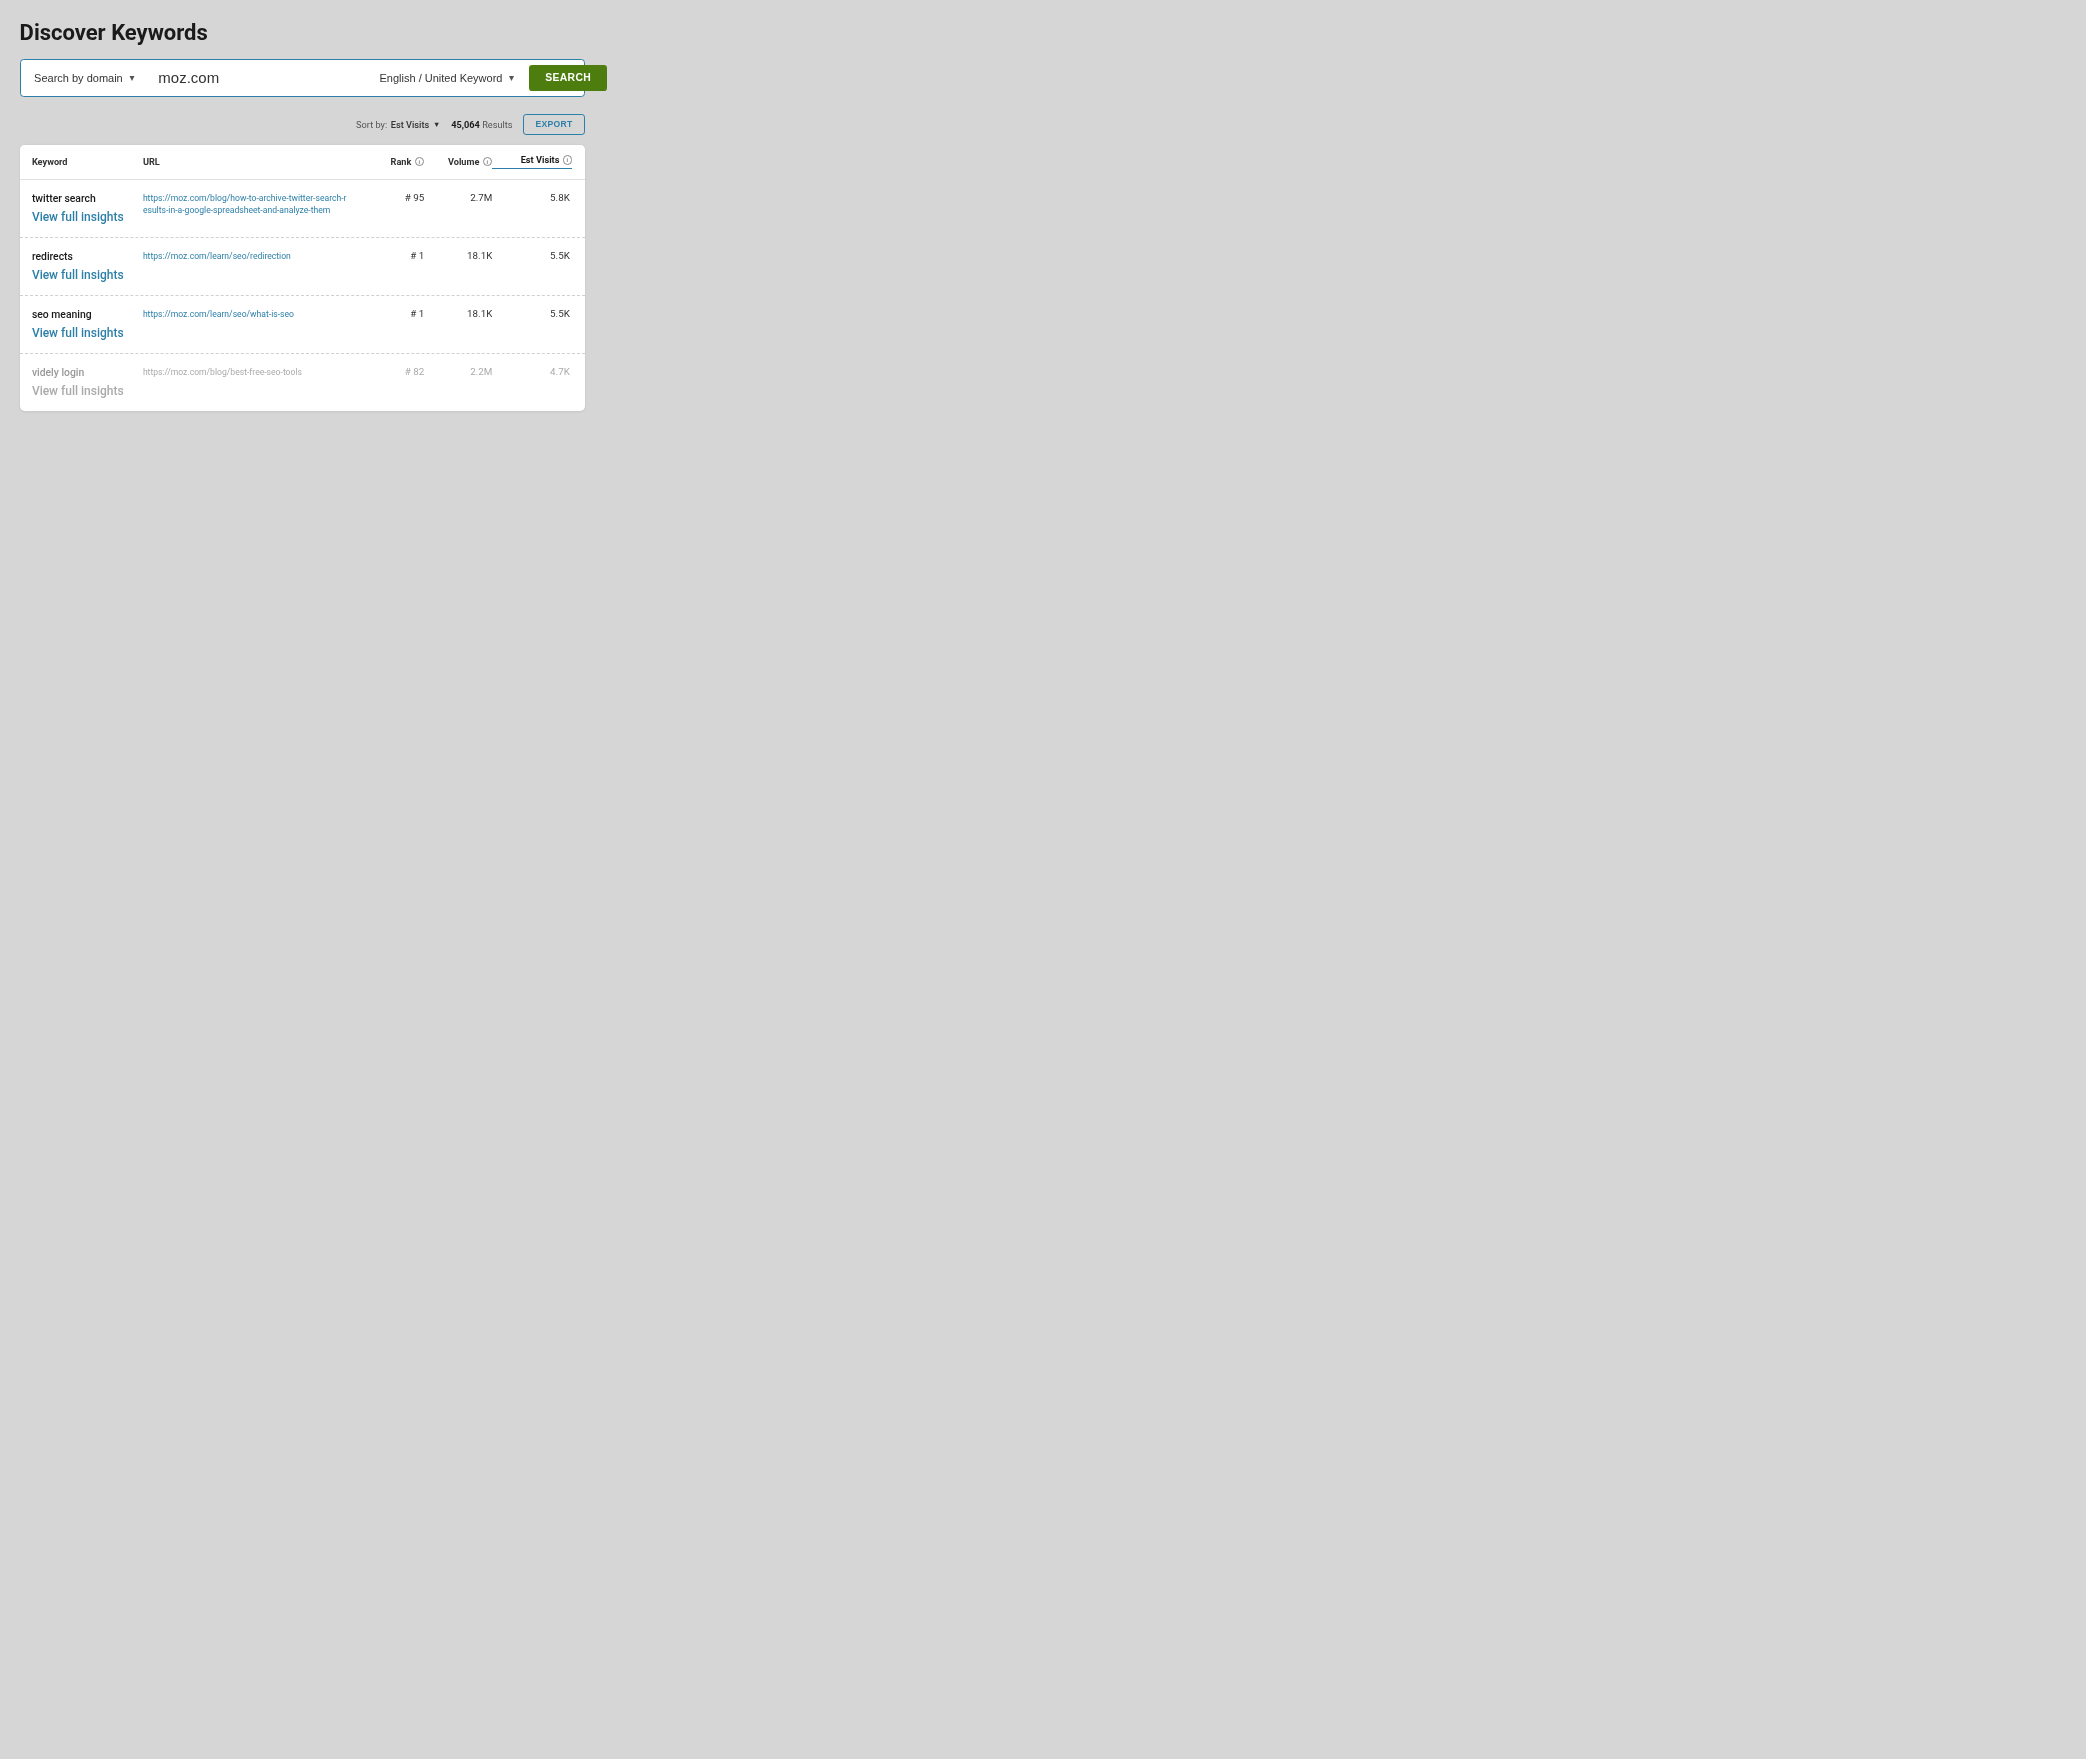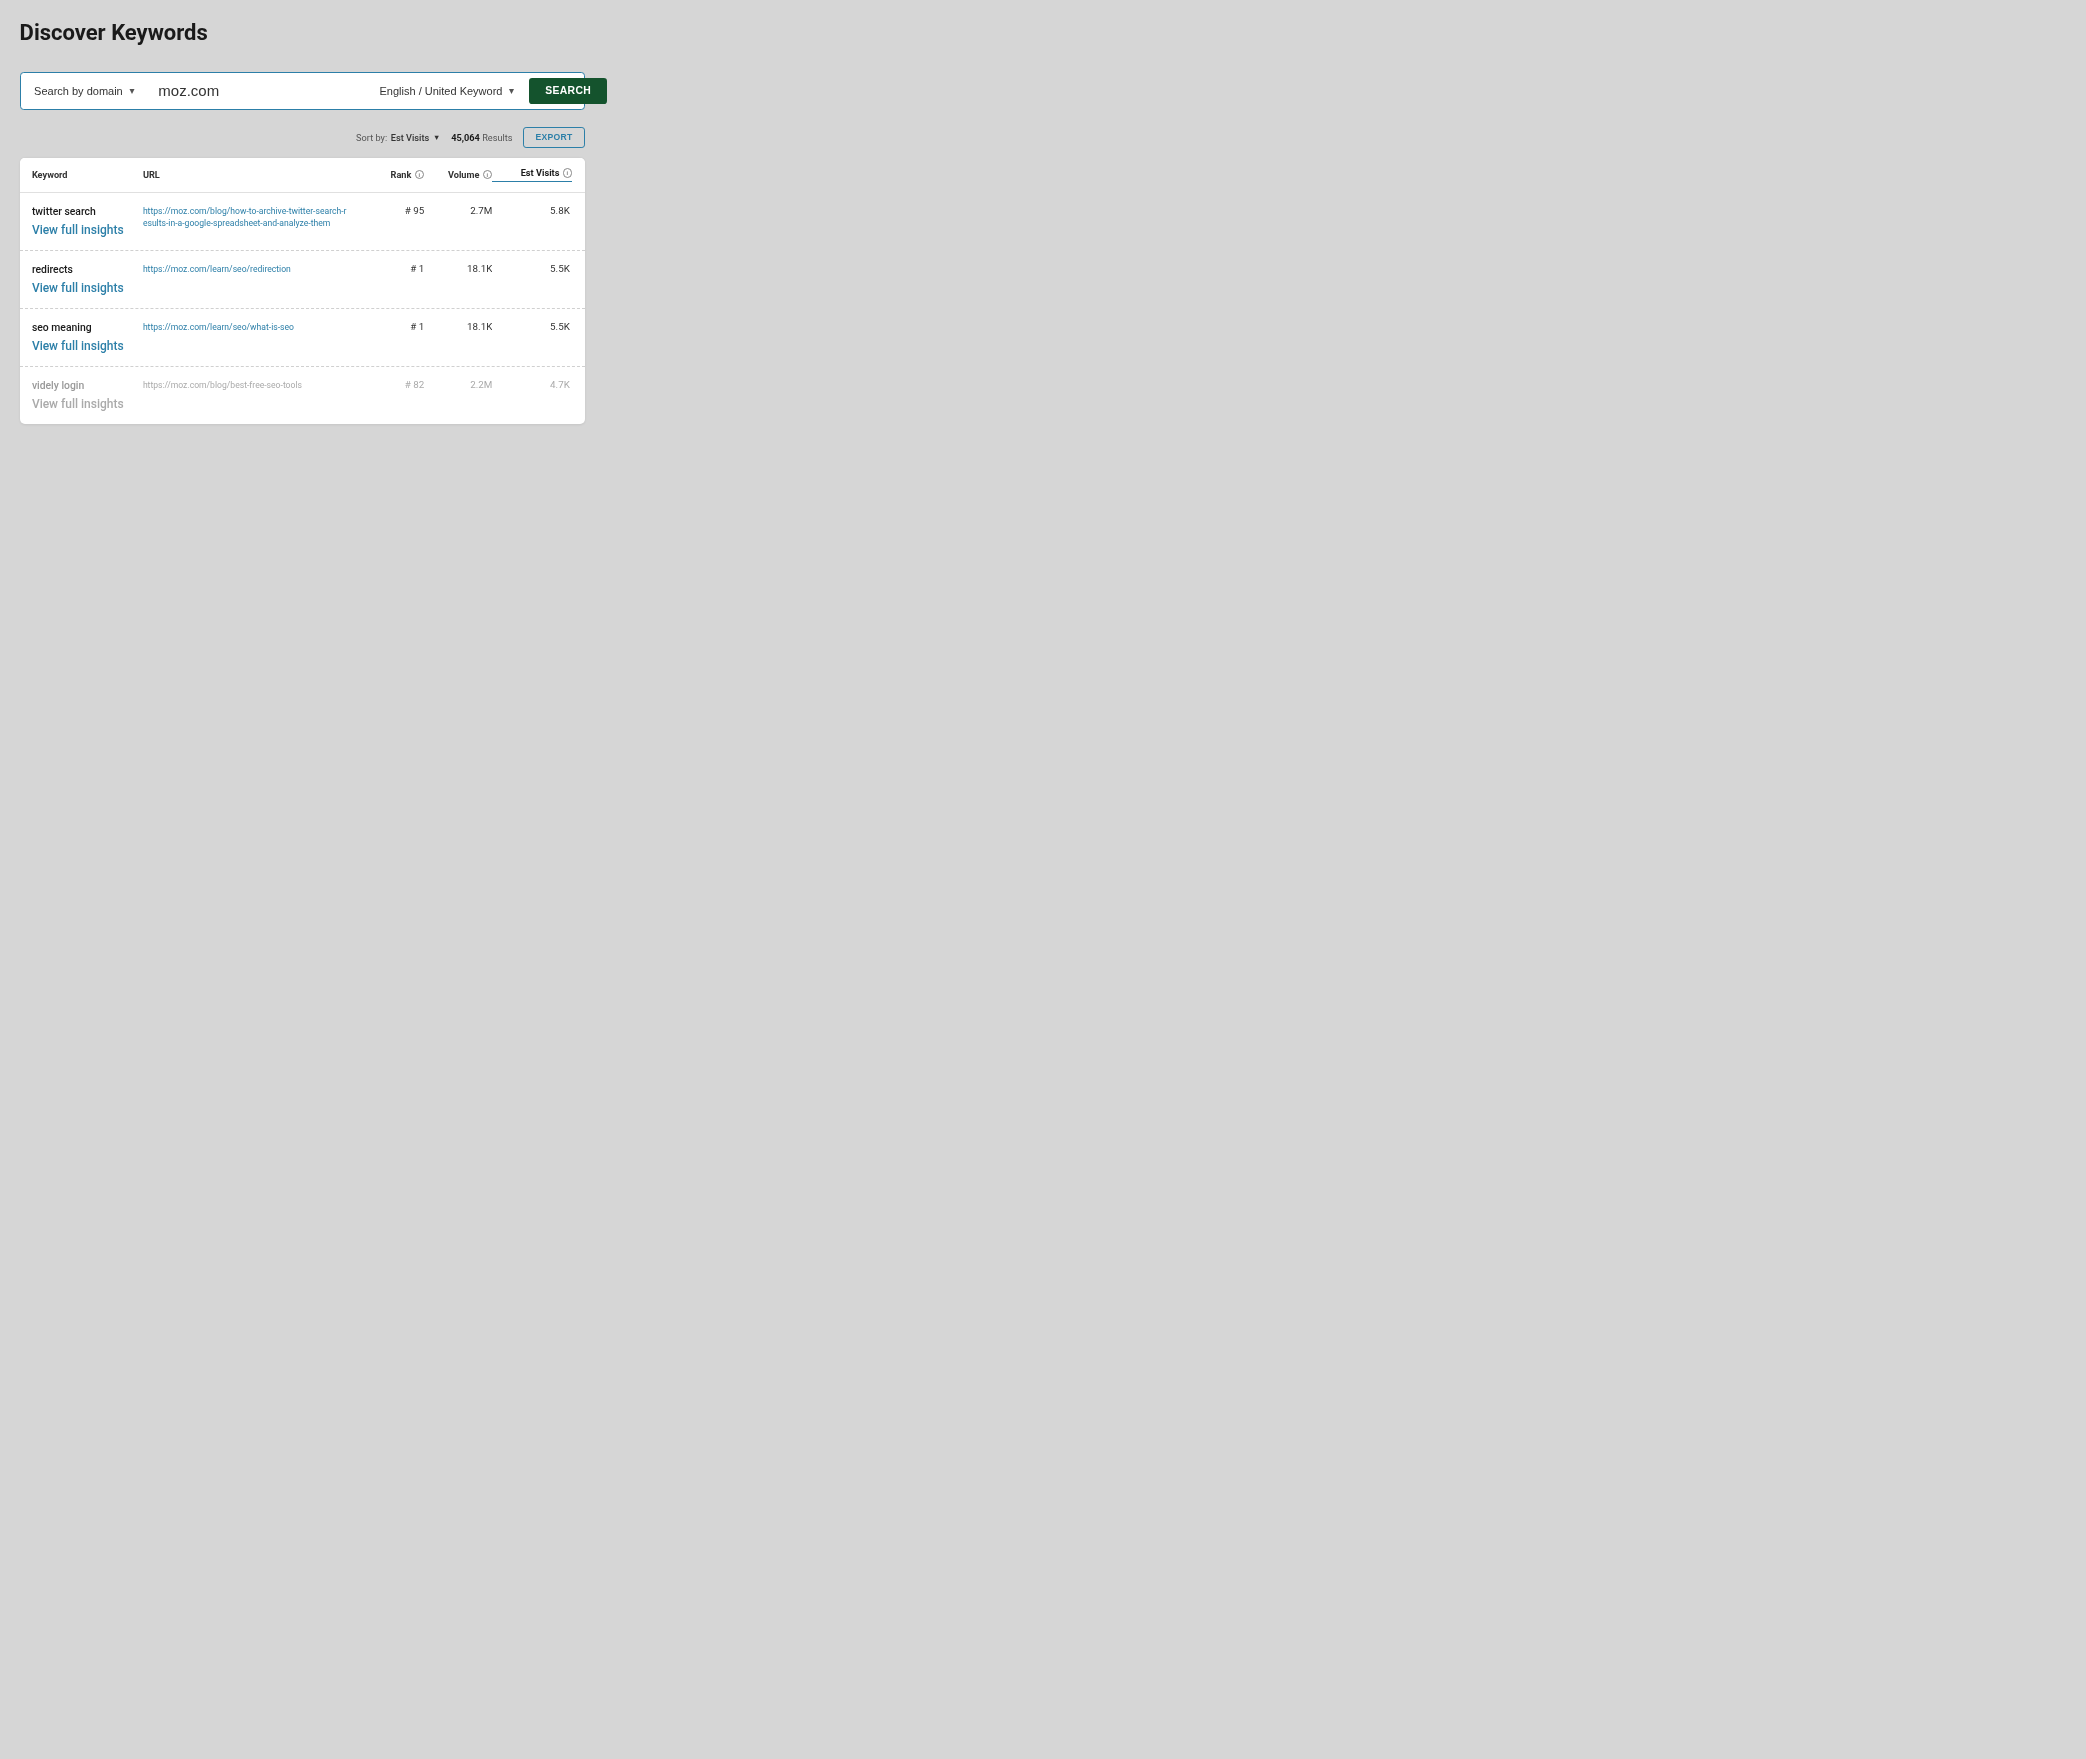--- a/index.html
+++ b/index.html
@@ -6,21 +6,21 @@
     body {
       background: #d6d6d6;
       font-family: -apple-system, BlinkMacSystemFont, 'Segoe UI', Roboto, sans-serif;
       padding: 19.6px;
       min-height: 100vh;
     }
     .page-title {
       font-size: 22px;
       font-weight: 700;
       color: #1a1a1a;
-      margin-bottom: 27px;
+      margin-bottom: 14px;
     }
     .search-bar {
       display: flex;
       align-items: center;
       background: #fff;
       border: 1.2px solid #2c7fa8;
       border-radius: 3.7px;
       padding: 3.7px 4.9px;
       gap: 0;
       margin-bottom: 17px;
@@ -67,21 +67,21 @@
       font-size: 11px;
       color: #333;
       cursor: pointer;
       white-space: nowrap;
     }
     .locale-dropdown .chevron {
       font-size: 8.6px;
       color: #555;
     }
     .search-btn {
-      background: #14532d;
+      background: #4d7c0f;
       color: #fff;
       border: none;
       border-radius: 3.1px;
       padding: 7.4px 16px;
       font-size: 10.4px;
       font-weight: 700;
       letter-spacing: 0.3px;
       cursor: pointer;
       margin-left: 4.9px;
       white-space: nowrap;

